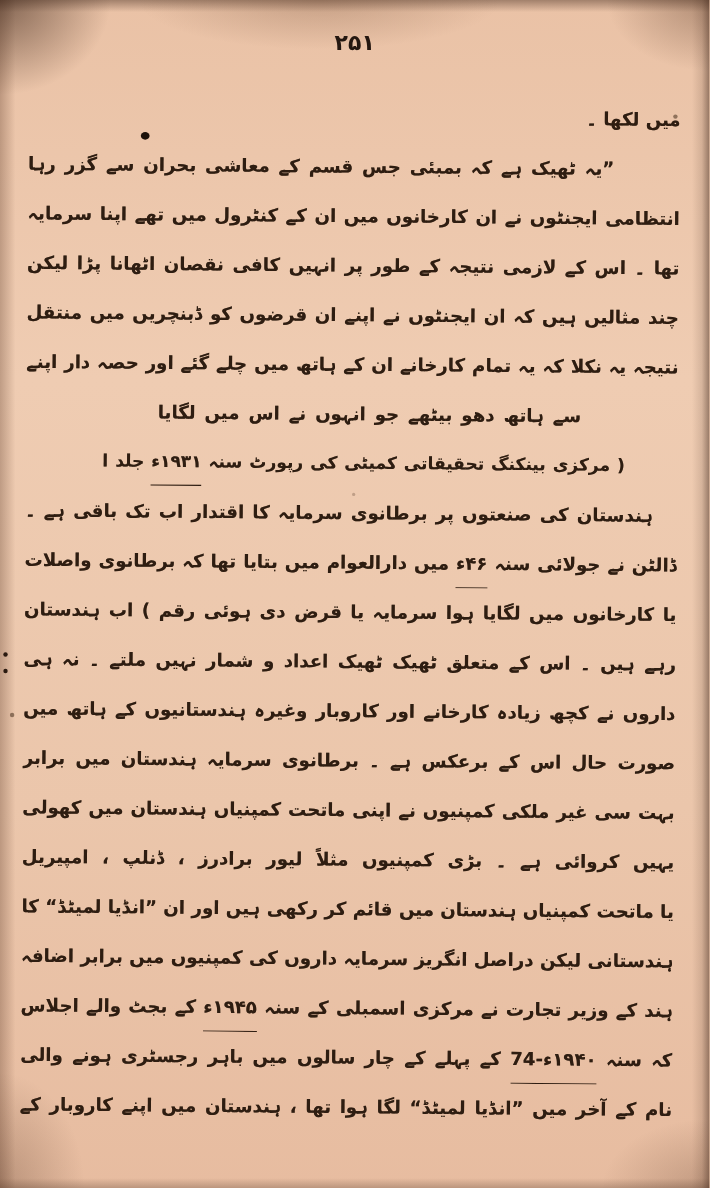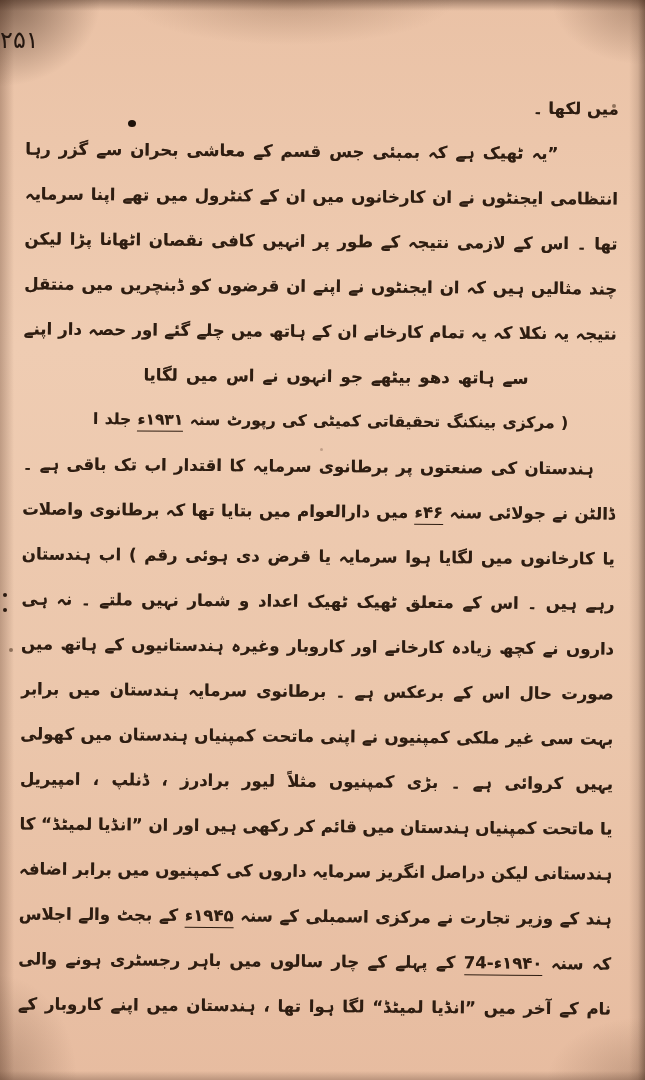--- a/index.html
+++ b/index.html
@@ -17,37 +17,37 @@
       radial-gradient(130px 90px at 100% 0%, rgba(80,50,33,.38), rgba(80,50,33,0) 72%),
       radial-gradient(110px 150px at 0% 100%, rgba(80,50,33,.30), rgba(80,50,33,0) 70%),
       radial-gradient(140px 90px at 100% 100%, rgba(80,50,33,.25), rgba(80,50,33,0) 70%),
       linear-gradient(90deg, rgba(90,56,38,.32) 0px, rgba(90,56,38,0) 14px),
       linear-gradient(270deg, rgba(62,38,26,.50) 0px, rgba(62,38,26,.14) 7px, rgba(62,38,26,0) 16px),
       linear-gradient(180deg, rgba(62,38,26,.42) 0px, rgba(62,38,26,0) 11px),
       linear-gradient(0deg, rgba(62,38,26,.26) 0px, rgba(62,38,26,0) 9px),
       linear-gradient(180deg,#eac2a6 0%,#efccb2 32%,#ebc6ab 68%,#e7bca0 100%);
   }
   .pageno{
-    position:absolute;top:26px;left:0;right:0;text-align:left;
-    font-size:24px;font-weight:normal;color:#241710;letter-spacing:2px;
+    position:absolute;top:26px;left:0;right:0;text-align:center;
+    font-size:20px;font-weight:bold;color:#241710;letter-spacing:2px;
   }
   .text-block{
     position:absolute;top:84px;right:26px;left:26px;
     transform:rotate(.5deg);transform-origin:50% 0;
     color:#2e1d11;font-size:16.5px;font-weight:bold;
     text-shadow:0 0 .5px rgba(46,29,17,.55);
   }
   .ln{height:45px;line-height:45px;overflow:hidden;white-space:normal;}
   .j{text-align:justify;text-align-last:justify;}
   .r{text-align:right;}
   .ind1{padding-right:60px;}      
   .qend{padding-right:88px;padding-left:120px;}
   .citation{padding-right:48px;padding-left:70px;font-size:15.5px;}
   .pind{padding-right:22px;}
-  .yr{border-bottom:1.6px solid currentColor;padding-bottom:2px;}
+  .yr{border-bottom:1.6px solid currentColor;padding-bottom:12px;}
   .ink-dot{
     position:absolute;width:8px;height:7px;border-radius:50%;
     background:#1d120a;
   }
   .margin-mark{position:absolute;left:3px;top:593px;width:5px;height:24px;}
   .margin-mark::before,.margin-mark::after{
     content:"";position:absolute;left:0;width:4px;height:4px;border-radius:50%;
     background:#2a1a10;
   }
   .margin-mark::after{top:15px;}

